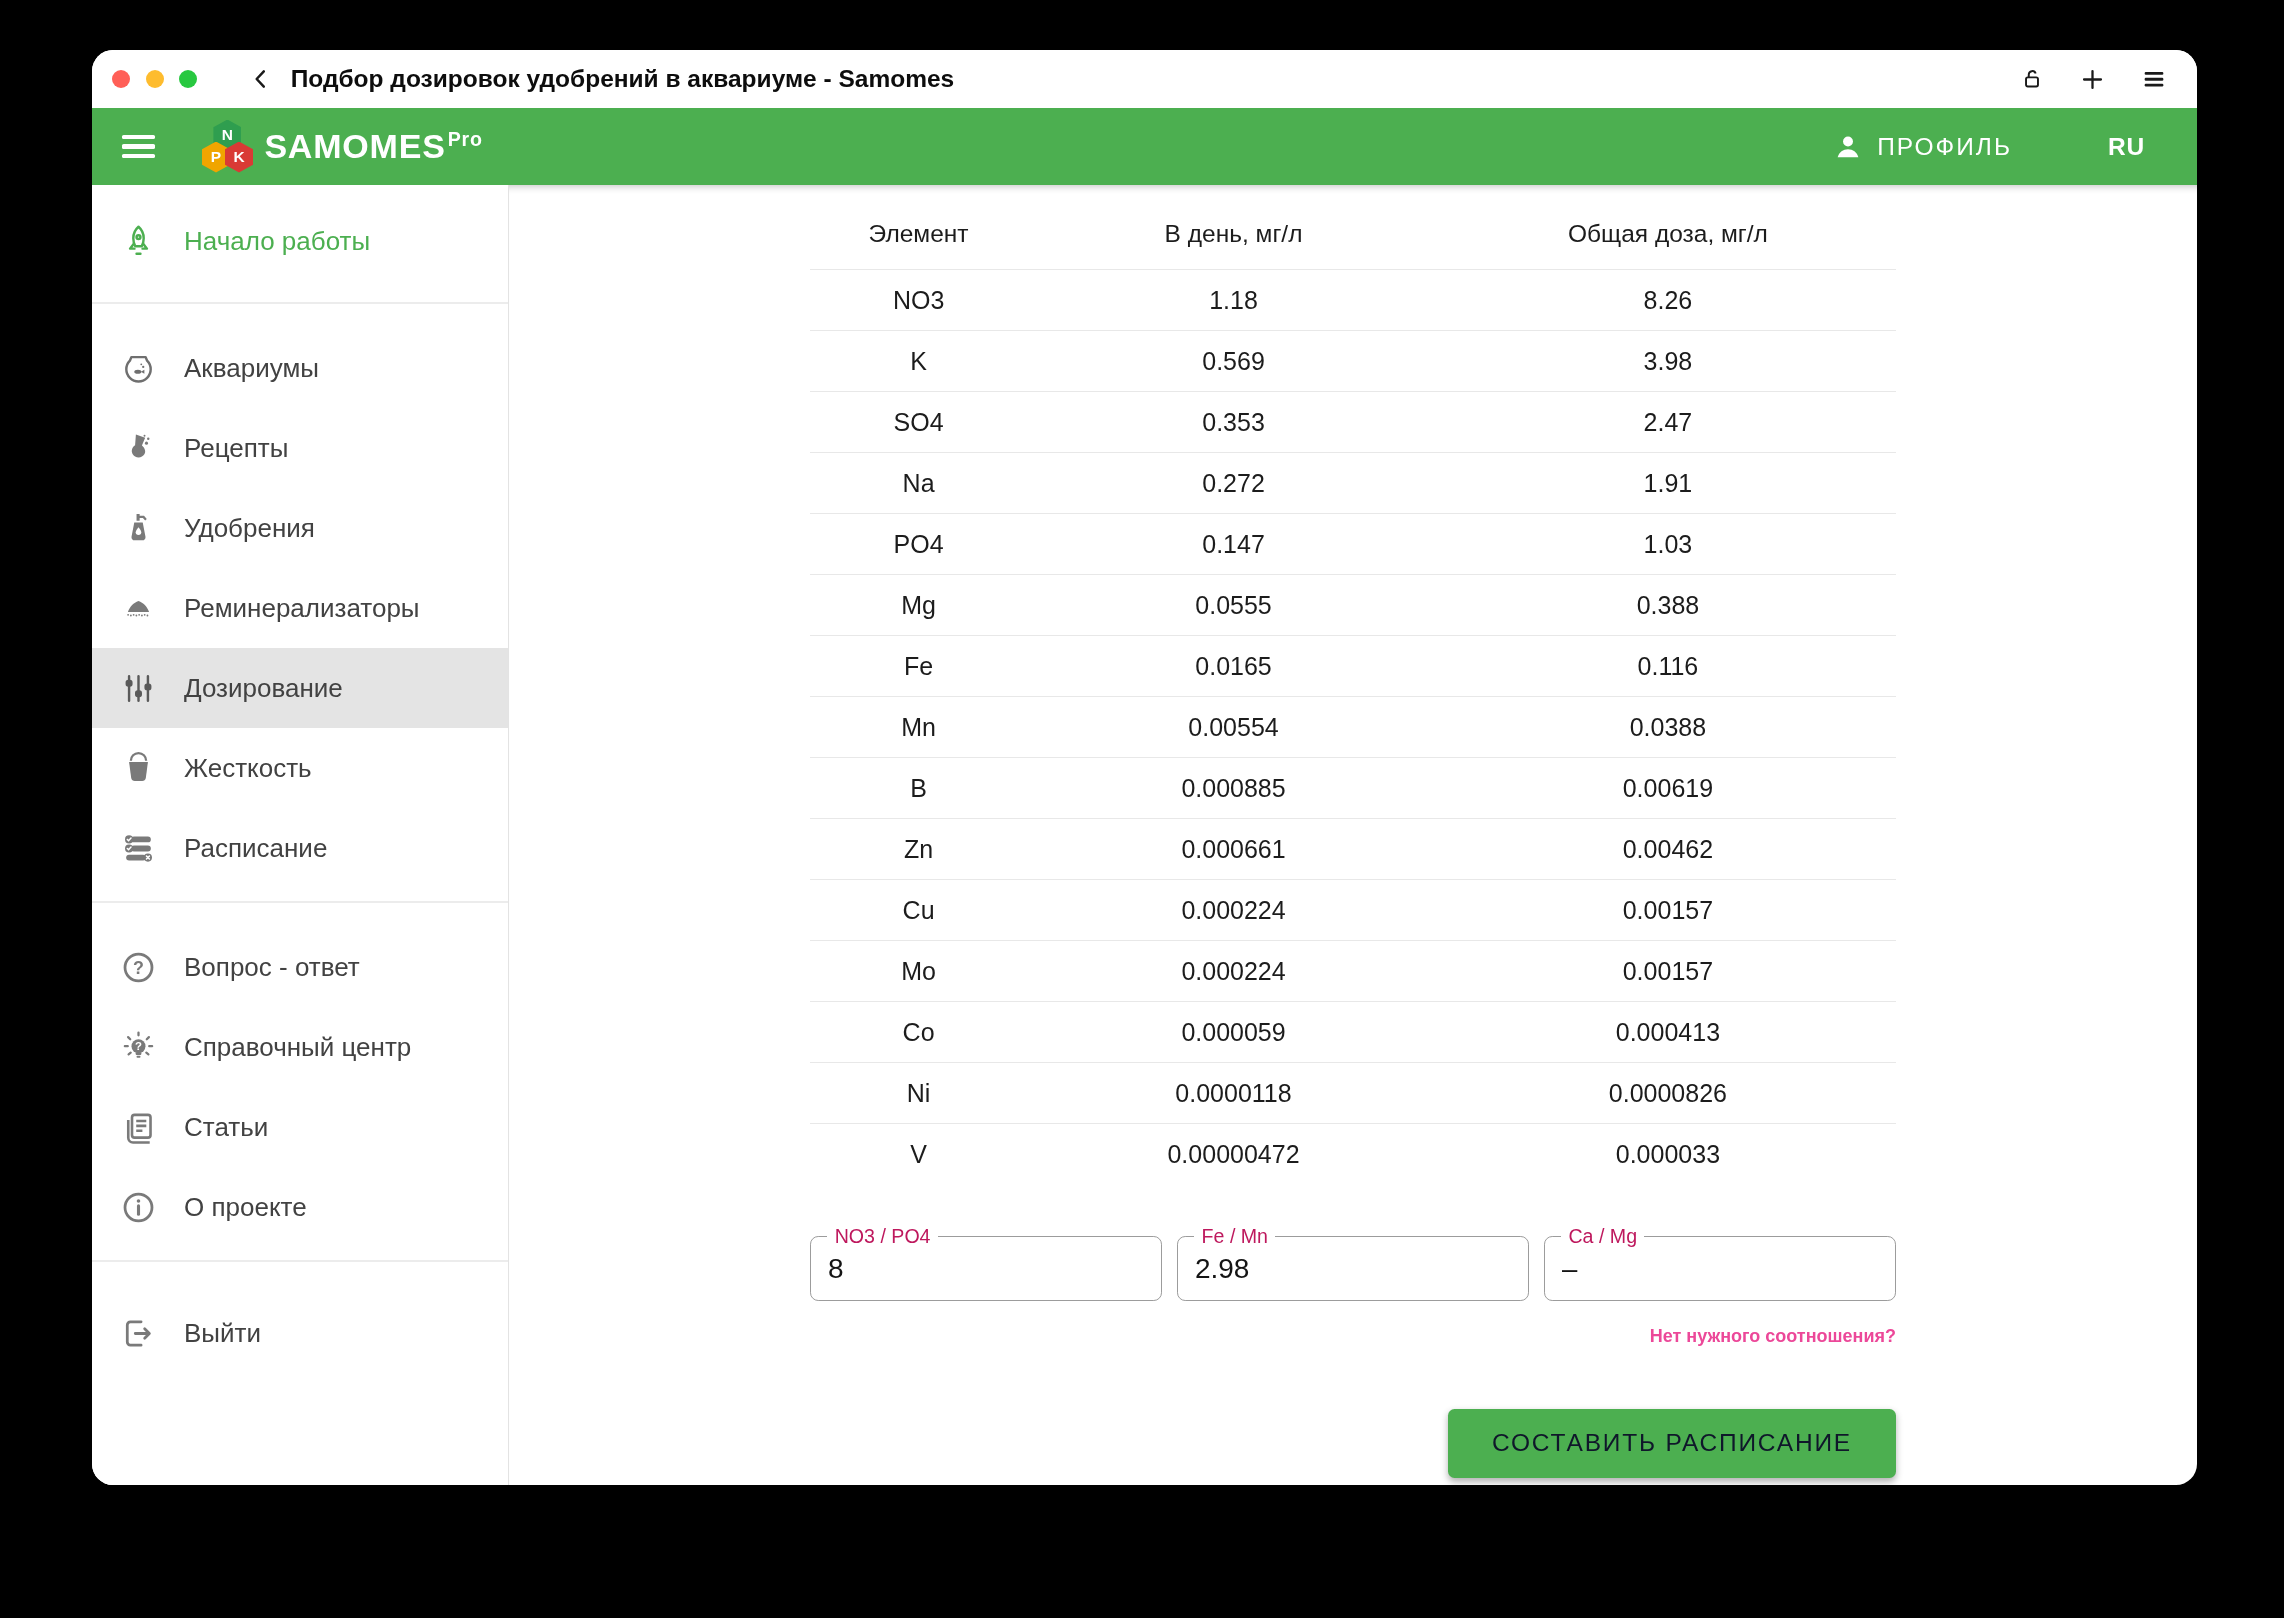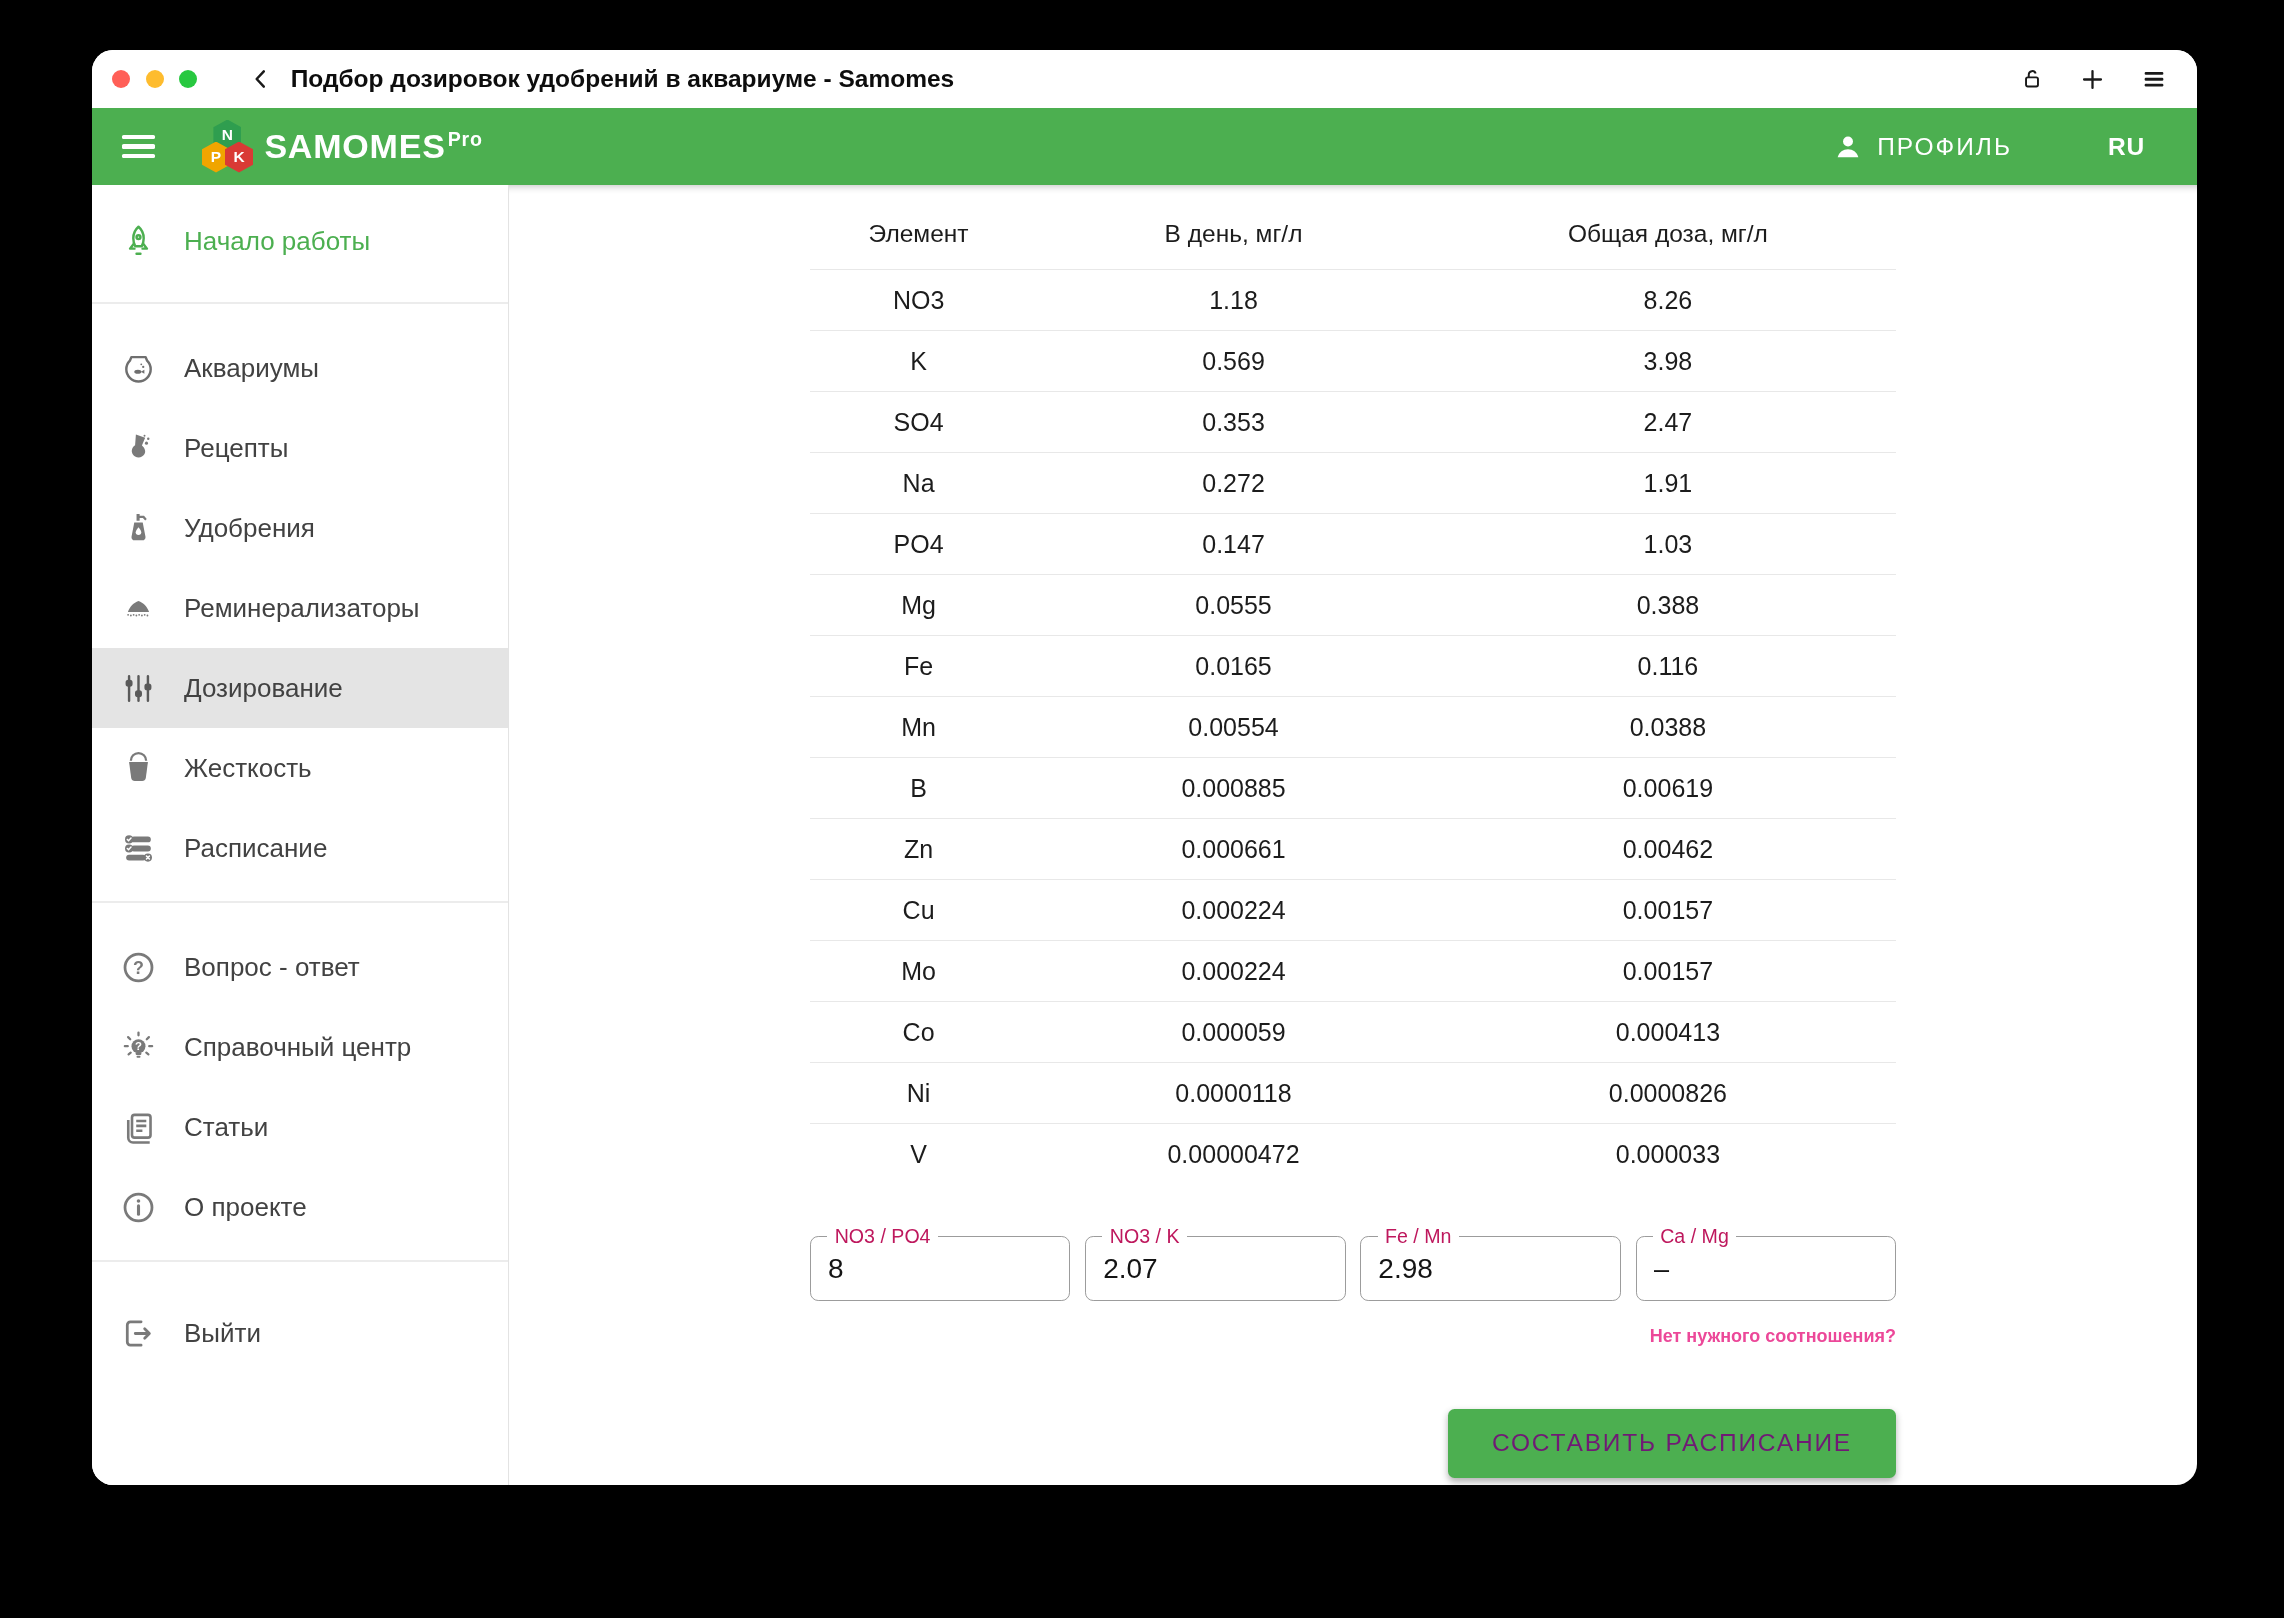--- a/index.html
+++ b/index.html
@@ -64,21 +64,21 @@
   .c3{width:42%;text-align:center;}
 
   .ratios{margin-top:52px;display:flex;gap:14.7px;}
   .field{position:relative;flex:1;height:63px;border:1.6px solid #9c9c9c;border-radius:8.2px;box-sizing:content-box;}
   .field .flabel{position:absolute;top:-12.3px;left:16.3px;background:#fff;padding:0 7.4px;font-size:19.6px;color:#be185d;white-space:nowrap;}
   .field input{width:100%;height:100%;border:none;outline:none;background:transparent;font-family:inherit;font-size:28px;color:#141414;padding:0 0 0 17px;box-sizing:border-box;}
 
   .linkrow{margin-top:24.5px;text-align:right;}
   .ratio-link{font-size:18px;color:#ec4899;text-decoration:none;cursor:pointer;font-weight:bold;}
   .btnrow{margin-top:62px;display:flex;justify-content:flex-end;}
-  .cta{height:69px;padding:0 44px;border:none;border-radius:6.5px;background:#4caf50;color:#701a75;font-family:inherit;font-size:24.5px;font-weight:500;letter-spacing:1.8px;box-shadow:0 3.3px 7.4px rgba(0,0,0,.3);cursor:pointer;}
+  .cta{height:69px;padding:0 44px;border:none;border-radius:6.5px;background:#4caf50;color:#0f172a;font-family:inherit;font-size:24.5px;font-weight:500;letter-spacing:1.8px;box-shadow:0 3.3px 7.4px rgba(0,0,0,.3);cursor:pointer;}
 
   svg{display:block;}
 </style>
 </head>
 <body>
 
 <div class="stage">
   <div class="window">
 
     <div class="titlebar">
@@ -394,24 +394,20 @@
               <span class="c2">0.00000472</span>
               <span class="c3">0.000033</span>
             </div>
 
           <div class="ratios">
             <div class="field">
               <span class="flabel">NO3 / PO4</span>
               <input value="8" style="">
             </div>
             <div class="field">
-              <span class="flabel">NO3 / K</span>
-              <input value="2.07" style="">
-            </div>
-            <div class="field">
               <span class="flabel">Fe / Mn</span>
               <input value="2.98" style="">
             </div>
             <div class="field">
               <span class="flabel">Ca / Mg</span>
               <input value="–" style="">
             </div>
           </div>
 
           <div class="linkrow">

